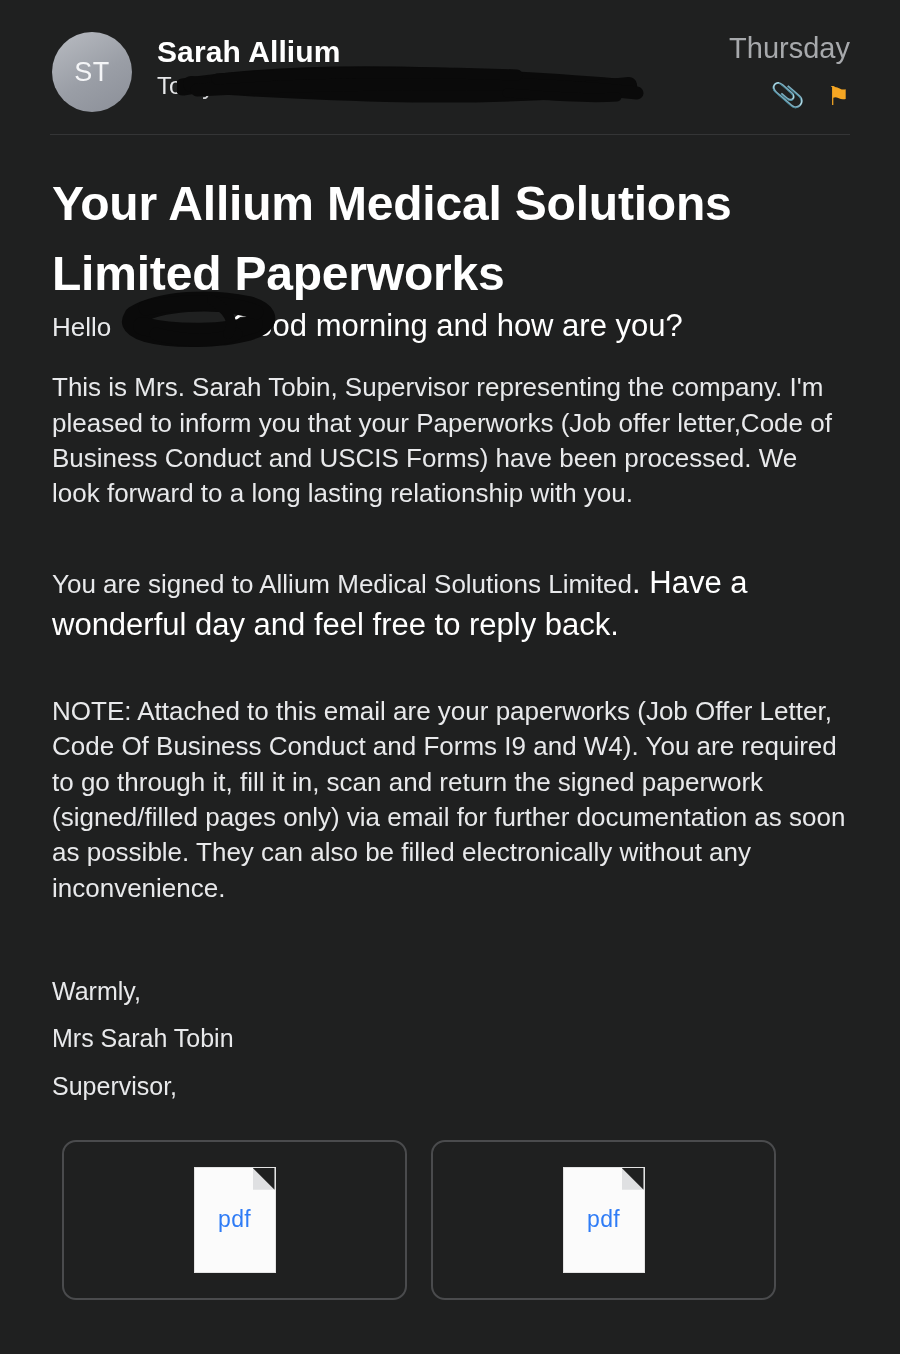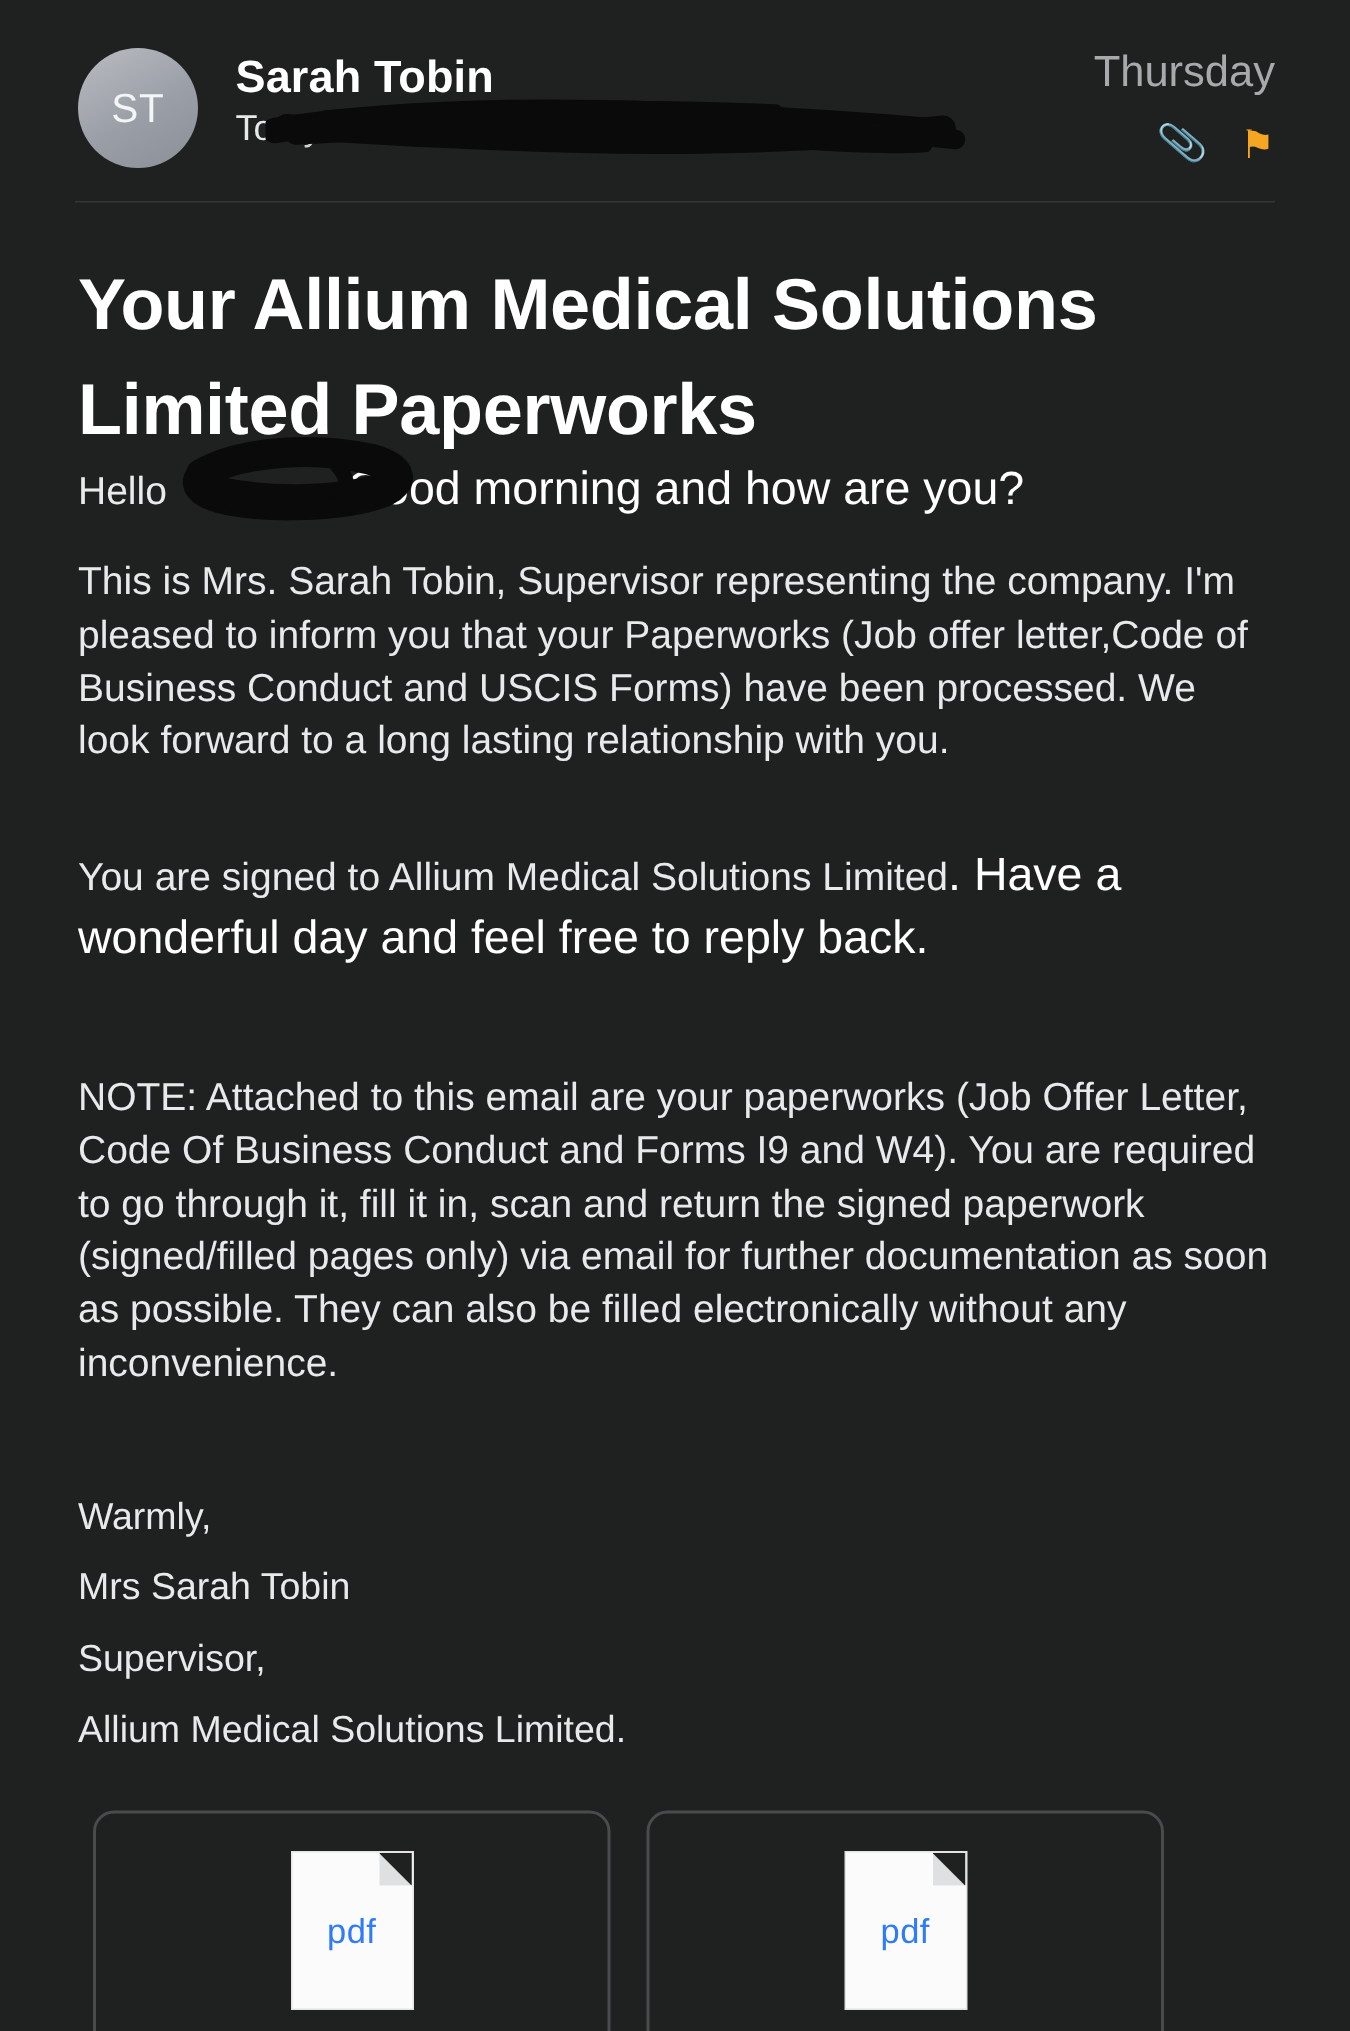--- a/index.html
+++ b/index.html
@@ -136,21 +136,21 @@
     line-height: 1.36;
     color: #e8e9eb;
     margin: 26px 0 0 0;
     max-width: 800px;
   }
   p.para.welcome { margin-top: 50px; }
   .welcome-big {
     font-size: 31px;
     color: #ffffff;
   }
-  p.note { margin-top: 68px; }
+  p.note { margin-top: 48px; }
 
   .signoff {
     margin-top: 70px;
     font-size: 25px;
     line-height: 1.25;
     color: #e8e9eb;
   }
   .signoff div { margin-top: 16px; }
 
   
@@ -205,21 +205,21 @@
 </head>
 <body>
 
 <div class="header">
 
   <div class="avatar">
     <span>ST</span>
   </div>
 
   <div class="hdr-text">
-    <div class="sender">Sarah Tobin</div>
+    <div class="sender">Sarah Allium</div>
     <div class="to-line">
       <span class="to-label">To:</span>
       <span class="to-addr">tylerdrake01@gmail.com</span>
 
       
       <svg class="redact-to" viewBox="0 0 470 40" preserveAspectRatio="none">
         <g fill="none" stroke="#0a0a0a" stroke-linecap="round">
           <path d="M6,24 C80,12 170,10 260,13 C330,16 400,20 452,25" stroke-width="17"></path>
           <path d="M452,22 C380,30 300,33 210,31 C140,29 70,26 14,21" stroke-width="16"></path>
           <path d="M20,27 C110,22 230,19 350,22 C400,24 430,27 460,30" stroke-width="13"></path>
@@ -266,21 +266,20 @@
   <p class="para welcome">
     <span>You are signed to Allium Medical Solutions Limited</span><span class="welcome-big">. Have a wonderful day and feel free to reply back.</span>
   </p>
 
   <p class="para note">NOTE: Attached to this email are your paperworks (Job Offer Letter, Code Of Business Conduct and Forms I9 and W4). You are required to go through it, fill it in, scan and return the signed paperwork (signed/filled pages only) via email  for further documentation as soon as possible. They can also be filled electronically without any inconvenience.</p>
 
   <div class="signoff">
     <div>Warmly,</div>
     <div>Mrs Sarah Tobin</div>
     <div>Supervisor,</div>
-    <div>Allium Medical Solutions Limited.</div>
   </div>
 
   <div class="attachments">
 
     <div class="attach-card">
       <div class="pdf-thumb">
         <span class="pdf-label">pdf</span>
         <span class="fold2"></span>
         <span class="fold"></span>
       </div>

